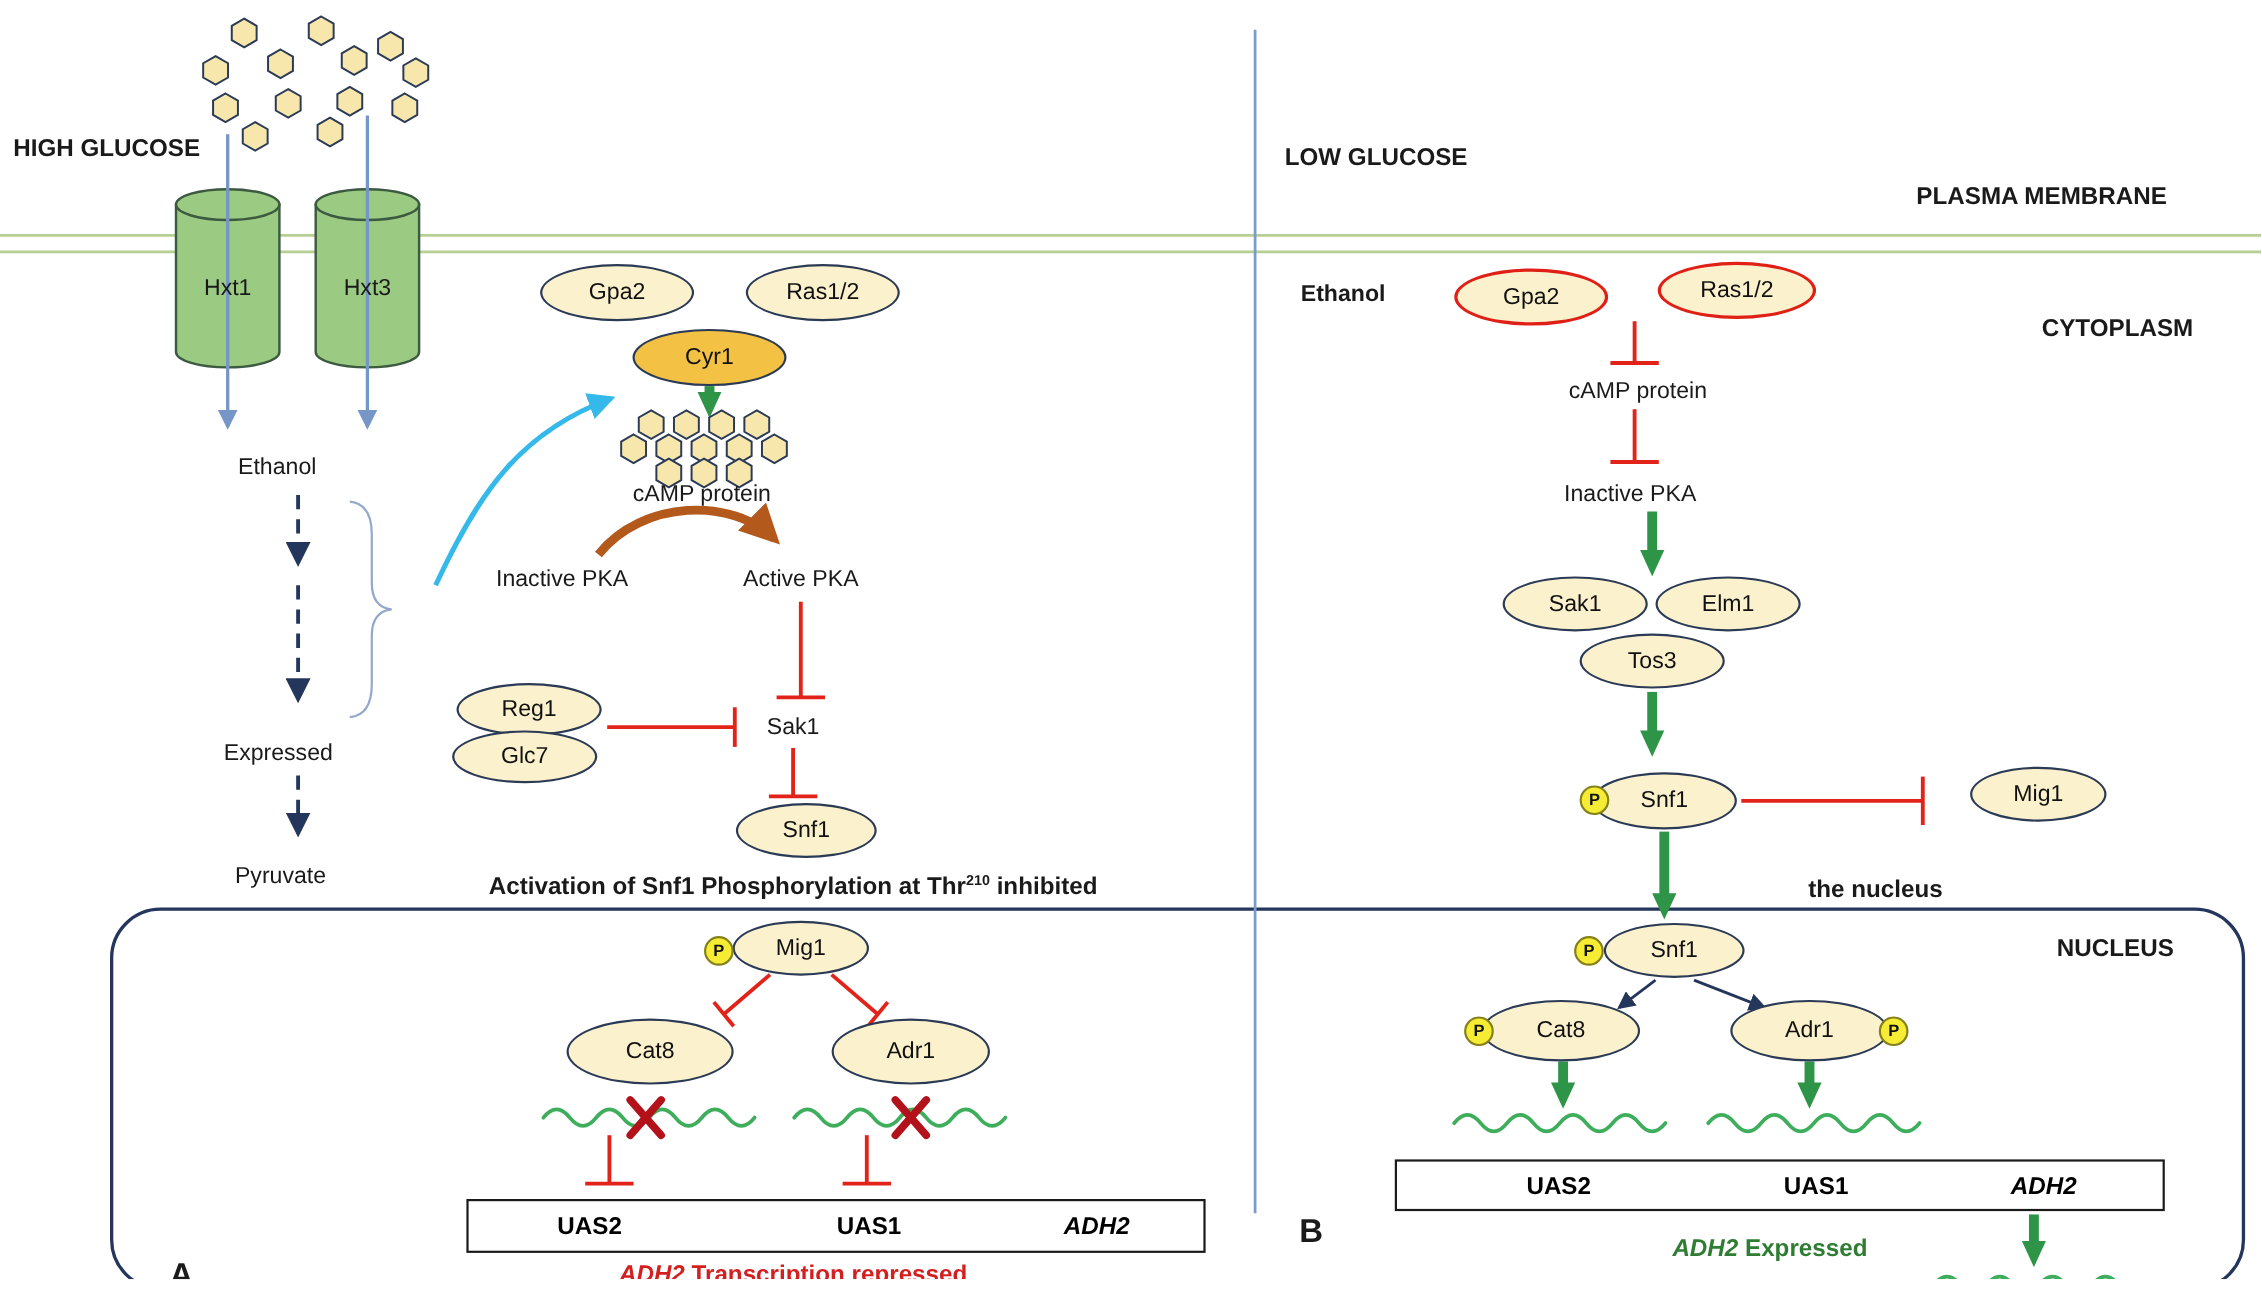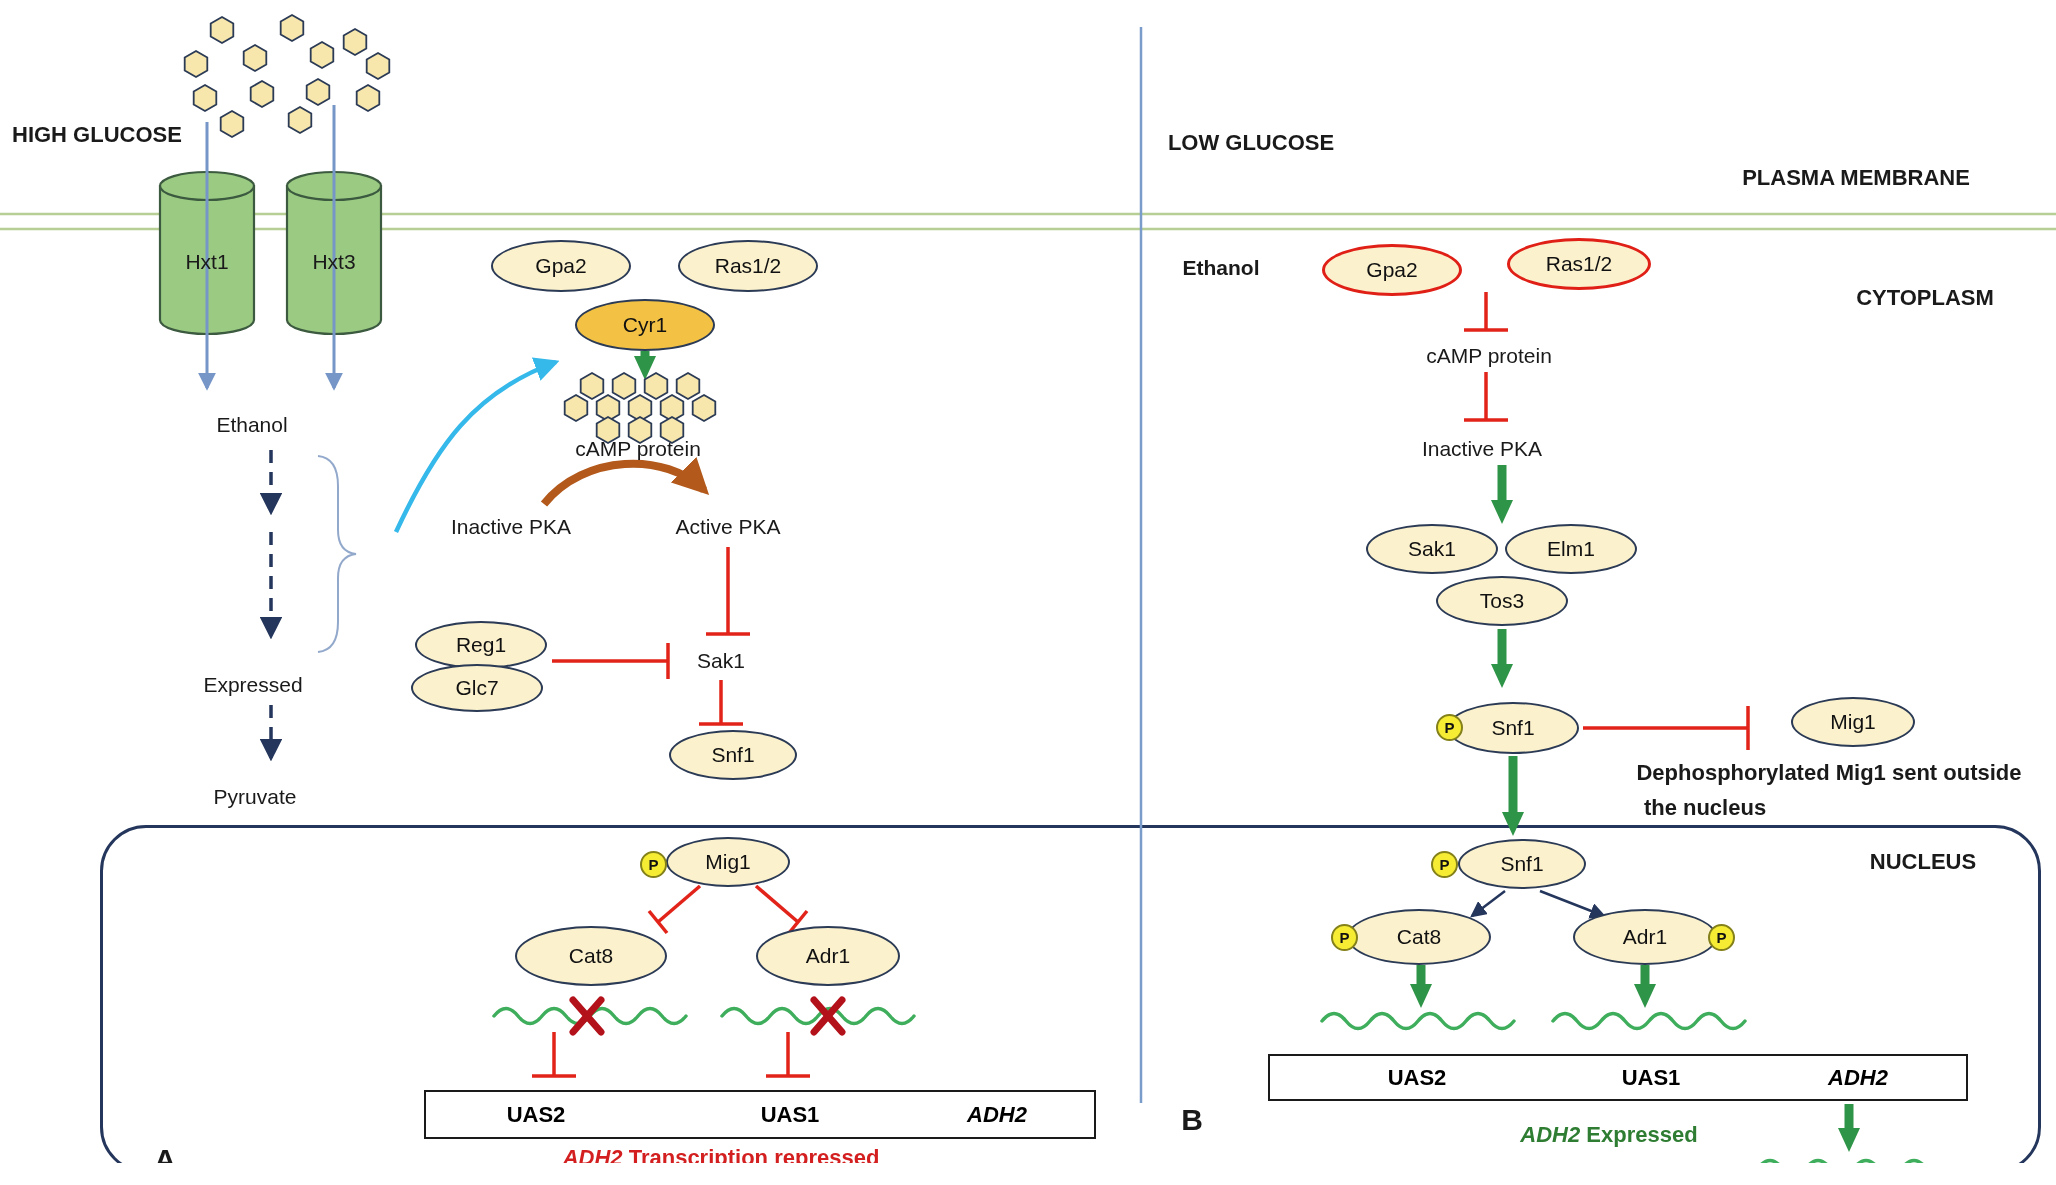--- a/index.html
+++ b/index.html
@@ -220,20 +220,23 @@
   <div class="lbl ctr" style="left:511px; top:527px">Inactive PKA</div>
   <div class="lbl ctr" style="left:728px; top:527px">Active PKA</div>
 
   <div class="node" style="left:415px; top:621px; width:132px; height:48px">Reg1</div>
   <div class="node" style="left:411px; top:664px; width:132px; height:48px">Glc7</div>
 
   <div class="lbl ctr" style="left:721px; top:661px">Sak1</div>
 
   <div class="node" style="left:669px; top:730px; width:128px; height:50px">Snf1</div>
 
+  <div class="lbl ctr bold big" style="left:721px; top:806px">
+    <span>Activation of Snf1 Phosphorylation at Thr</span><sup class="s">210</sup><span> inhibited</span>
+  </div>
 
   <div class="node" style="left:666px; top:837px; width:124px; height:50px">Mig1</div>
   <div class="pcircle" style="left:640px; top:851px">P</div>
 
   <div class="node" style="left:515px; top:926px; width:152px; height:60px">Cat8</div>
   <div class="node" style="left:756px; top:926px; width:144px; height:60px">Adr1</div>
 
   <div class="uasbox" style="left:424px; top:1090px; width:672px; height:49px">
     <span style="left:110px">UAS2</span>
     <span style="left:364px">UAS1</span>
@@ -259,21 +262,20 @@
 
   <div class="node" style="left:1366px; top:524px; width:132px; height:50px">Sak1</div>
   <div class="node" style="left:1505px; top:524px; width:132px; height:50px">Elm1</div>
   <div class="node" style="left:1436px; top:576px; width:132px; height:50px">Tos3</div>
 
   <div class="node" style="left:1447px; top:702px; width:132px; height:52px">Snf1</div>
   <div class="pcircle" style="left:1436px; top:714px">P</div>
 
   <div class="node" style="left:1791px; top:697px; width:124px; height:50px">Mig1</div>
 
-  <div class="lbl ctr bold big" style="left:1829px; top:773px">Dephosphorylated Mig1 sent outside</div>
   <div class="lbl ctr bold big" style="left:1705px; top:808px">the nucleus</div>
 
   <div class="lbl ctr bold big" style="left:1923px; top:862px">NUCLEUS</div>
 
   <div class="node" style="left:1458px; top:839px; width:128px; height:50px">Snf1</div>
   <div class="pcircle" style="left:1431px; top:851px">P</div>
 
   <div class="node" style="left:1347px; top:909px; width:144px; height:56px">Cat8</div>
   <div class="pcircle" style="left:1331px; top:924px">P</div>
 

